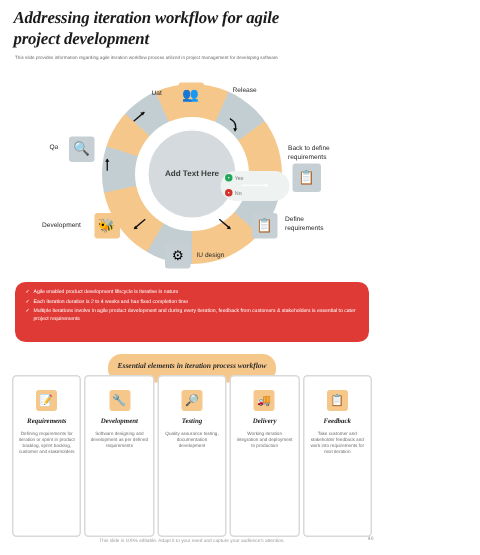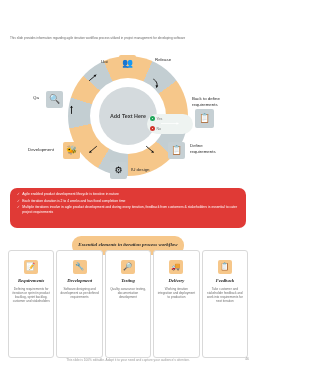--- a/index.html
+++ b/index.html
@@ -126,20 +126,21 @@
     position:absolute;left:0;top:358px;width:256px;text-align:center;
     font-size:3.2px;color:#9a9a9a;
   }
   .pageno{position:absolute;right:7px;top:357px;font-size:3.4px;color:#9a9a9a;}
 </style>
 </head>
 <body>
 
 <div class="slide">
 
+  <div class="title">Addressing iteration workflow for agile project development</div>
   <div class="subtitle">This slide provides information regarding agile iteration workflow process utilized in project management for developing software</div>
 
   <div class="diagram">
 
     <div class="donut-wrap">
       <div class="donut"></div>
       <div class="donut-hole"></div>
       <div class="donut-core">
         <span>Add Text Here</span>
       </div>

